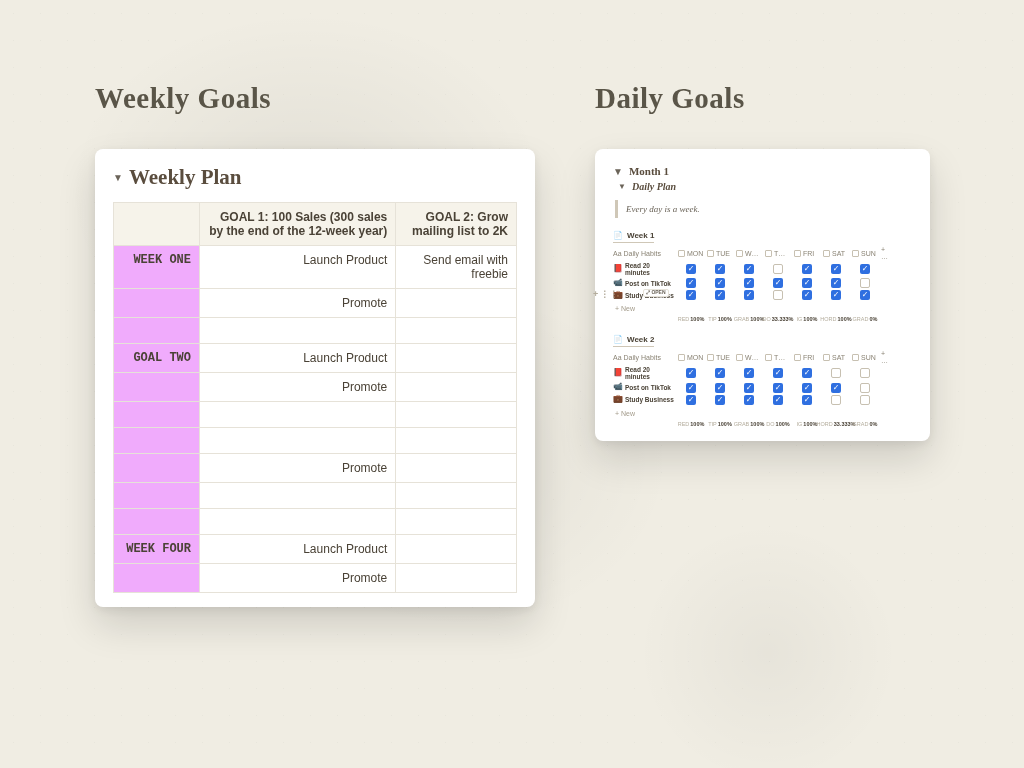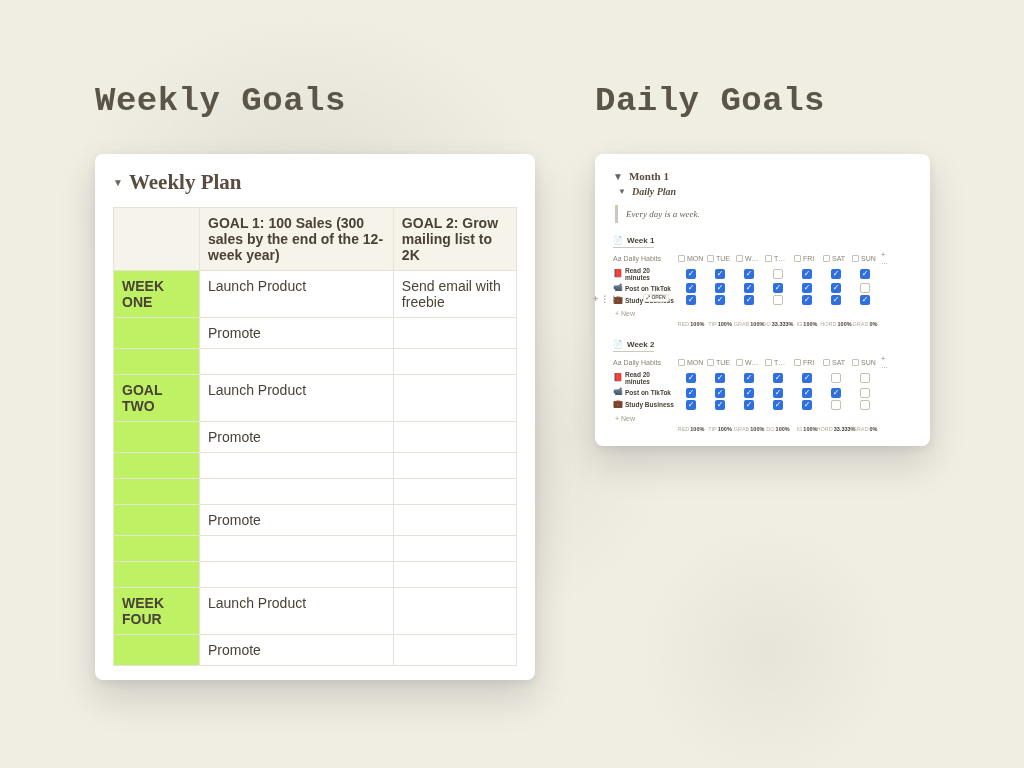--- a/index.html
+++ b/index.html
@@ -12,23 +12,23 @@
       radial-gradient(rgba(0,0,0,0.03) 0.5px, transparent 0.5px),
       radial-gradient(ellipse 400px 300px at 30% 25%, rgba(0,0,0,0.06), transparent 60%),
       radial-gradient(ellipse 350px 280px at 45% 60%, rgba(0,0,0,0.05), transparent 60%),
       radial-gradient(ellipse 200px 200px at 75% 85%, rgba(0,0,0,0.04), transparent 65%);
     background-size: 18px 18px, 27px 27px, 100% 100%, 100% 100%, 100% 100%;
     overflow: hidden;
     color: #4a463d;
   }
 
   h1.section-title {
-    font-family: Liberation Mono, monospace;
+    font-family: Liberation Serif, serif;
     font-weight: 600;
-    font-size: 34px;
+    font-size: 29px;
     letter-spacing: 0.5px;
     color: #5a5548;
   }
 
   .col-left { position: absolute; left: 95px; top: 82px; width: 440px; }
   .col-right { position: absolute; left: 595px; top: 82px; width: 335px; }
 
   .card {
     margin-top: 34px;
     background: #fff;
@@ -43,29 +43,29 @@
 
   .sub-header { display:flex; align-items:center; gap:6px; margin-top:4px; color:#5a4d3e; font-size:10px; padding-left:5px;}
   .sub-header .tri { font-size:8px; }
   .sub-header .t { font-weight:700;font-style:italic; }
 
   
   table.weekly { width: 100%; border-collapse: collapse; margin-top: 12px; font-family: -apple-system, 'Helvetica Neue', Arial, sans-serif; }
   table.weekly th, table.weekly td {
     border: 1px solid #e6e2d8;
     padding: 7px 8px;
-    text-align: left;
+    text-align: right;
     vertical-align: top;
-    font-size: 14px;
+    font-size: 12px;
     color: #4a4236;
     height: 26px;
   }
   table.weekly th { background: #f6f3ea; font-weight:700; }
   table.weekly td:first-child, table.weekly th:first-child { width: 86px; font-weight:700;}
-  table.weekly td:first-child { background:#bef264; }
+  table.weekly td:first-child { background:#f0abfc;font-family:Liberation Mono, monospace; }
   table.weekly .goal { font-weight:700; }
 
   
   .quote {
     border-left: 3px solid #cfc7b7;
     padding: 4px 8px;
     font-style: italic;
     font-size: 9px;
     color: #6b6459;
     margin: 8px 0 6px 2px;

